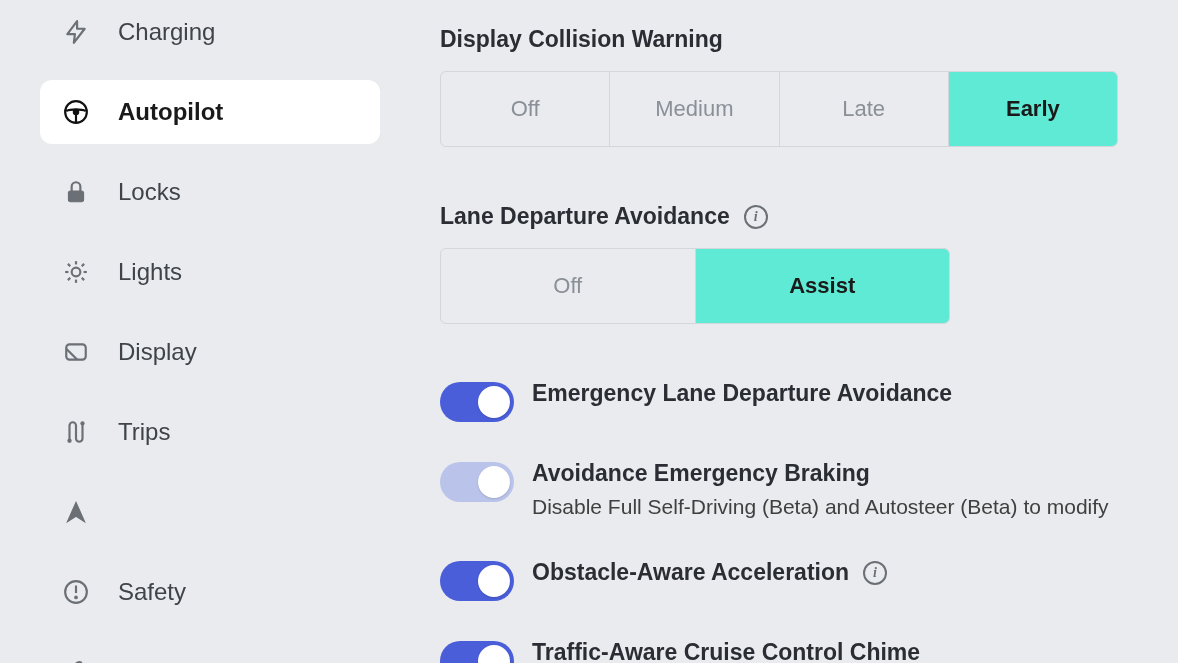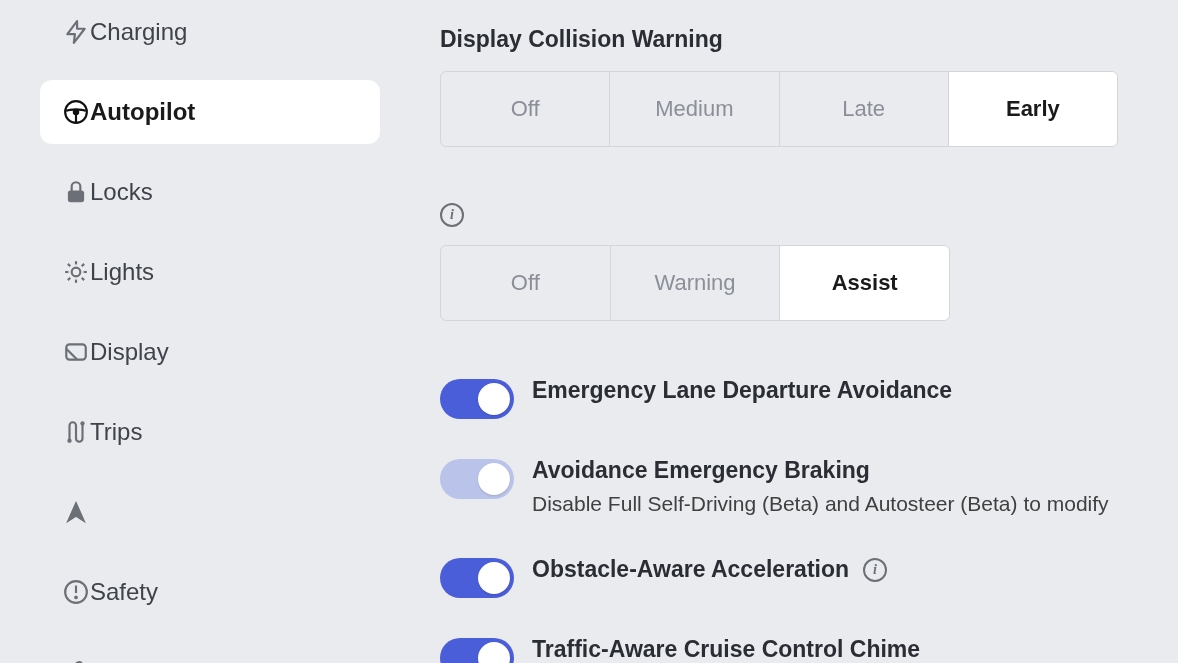--- a/index.html
+++ b/index.html
@@ -13,20 +13,21 @@
   }
   .sidebar {
     width: 400px;
     padding: 0 20px 0 40px;
     display: flex;
     flex-direction: column;
   }
   .sidebar-item {
     display: flex;
     align-items: center;
+    gap: 28px;
     padding: 18px 22px;
     border-radius: 12px;
     cursor: pointer;
     font-size: 24px;
     color: #3f434a;
     font-weight: 500;
     margin-bottom: 16px;
   }
   .sidebar-item.active {
     background: #ffffff;
@@ -89,21 +90,21 @@
     text-align: center;
     padding: 24px 0;
     font-size: 22px;
     font-weight: 500;
     color: #8a8f98;
     cursor: pointer;
     border-right: 1px solid #d3d6db;
   }
   .segment:last-child { border-right: none; }
   .segment.selected {
-    background: #ffffff;
+    background: #5eead4;
     color: #1a1a1a;
     font-weight: 600;
   }
 
   .toggle-row {
     display: flex;
     align-items: flex-start;
     gap: 18px;
     margin-bottom: 38px;
   }
@@ -255,25 +256,25 @@
     <span>Display Collision Warning</span>
   </div>
   <div class="segmented">
     <div class="segment">Off</div>
     <div class="segment">Medium</div>
     <div class="segment">Late</div>
     <div class="segment selected">Early</div>
   </div>
 
   <div class="section-title">
+    <span>Lane Departure Avoidance</span>
     <span class="info-icon">i</span>
   </div>
   <div class="segmented" style="width:510px;">
     <div class="segment">Off</div>
-    <div class="segment">Warning</div>
     <div class="segment selected">Assist</div>
   </div>
 
   <div class="toggle-row">
     <div class="toggle on">
         <div class="knob"></div>
       </div>
     <div class="toggle-text">
       <div class="toggle-label">Emergency Lane Departure Avoidance</div>
     </div>

